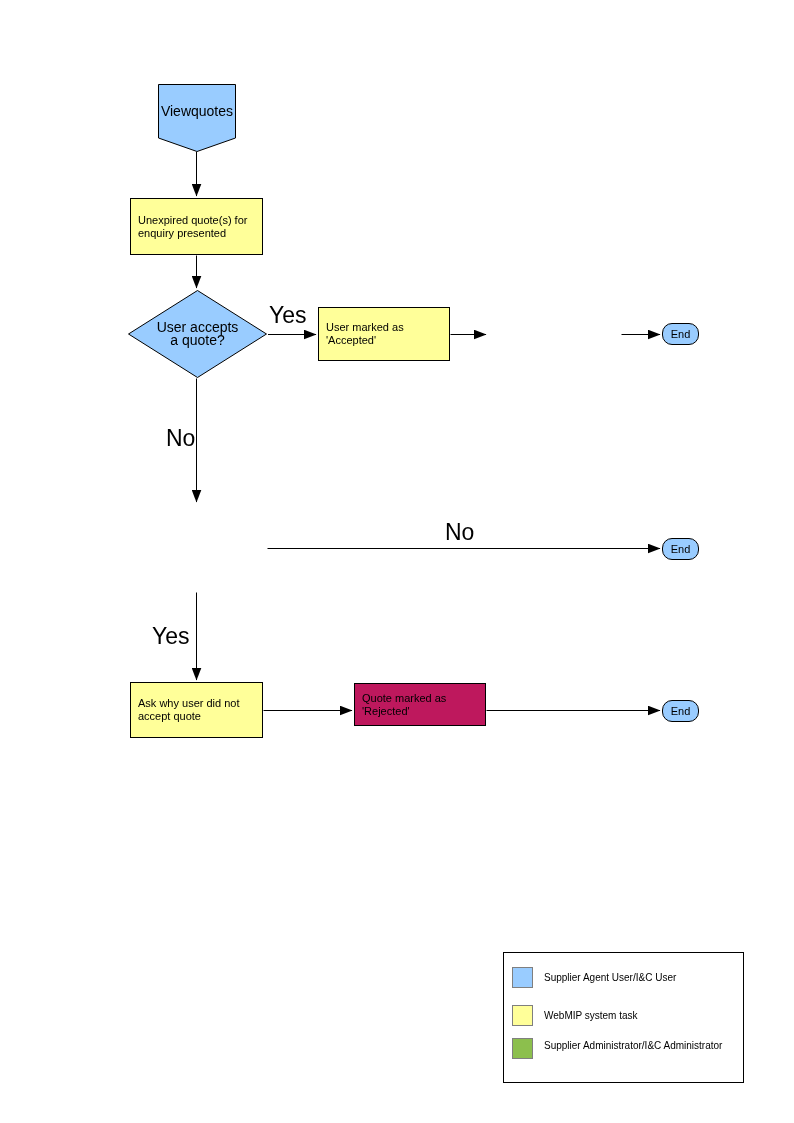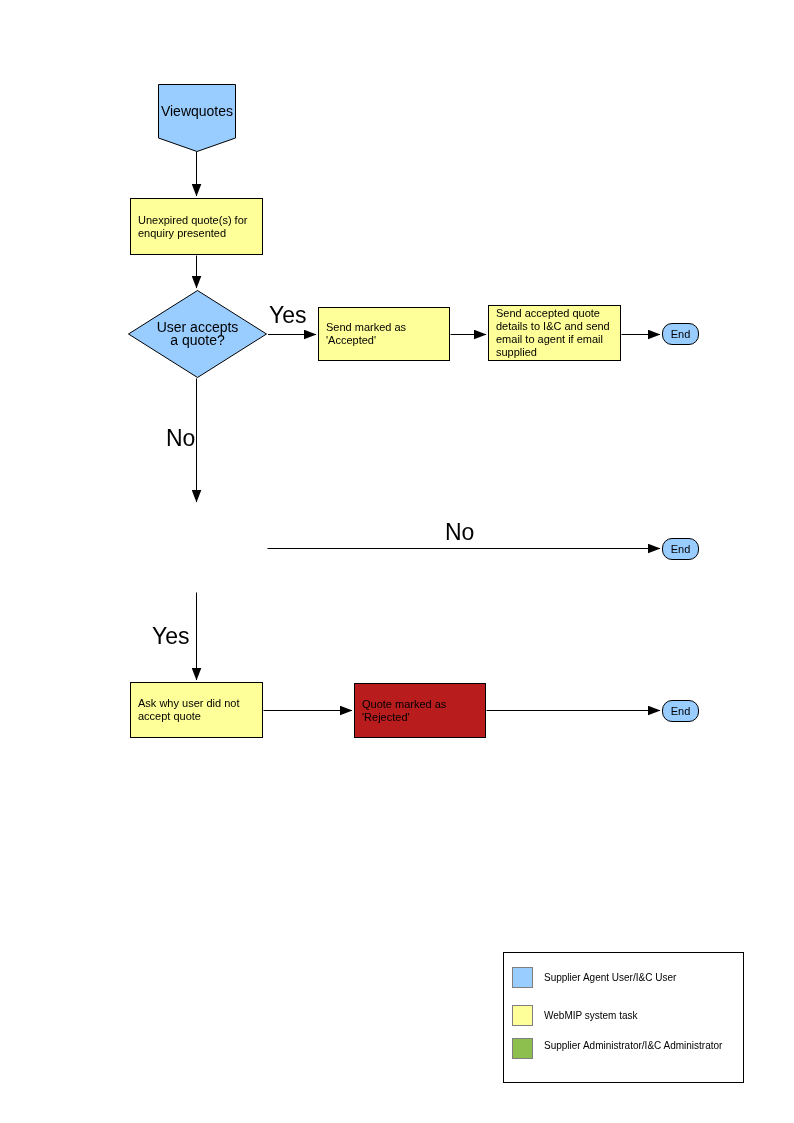--- a/index.html
+++ b/index.html
@@ -62,32 +62,31 @@
 
   <div class="proc" style="left: 130px; top: 198px; width: 133px; height: 57px; background-color: rgb(255, 255, 153);">Unexpired quote(s) for enquiry presented</div>
 
   <div class="shape-wrap" style="left:128px;top:290px;width:139px;height:88px;">
     <svg width="139" height="88" viewBox="0 0 139 88">
       <polygon points="69.5,0.5 138.5,44 69.5,87.5 0.5,44" stroke="#000" stroke-width="1" fill="#99CCFF"></polygon>
     </svg>
     <div class="shape-label" style="left:25px;top:0;right:25px;bottom:0;">User accepts a quote?</div>
   </div>
 
-  <div class="proc" style="left: 318px; top: 307px; width: 132px; height: 54px; background-color: rgb(255, 255, 153);">Send marked as 'Accepted'</div>
+  <div class="proc" style="left: 318px; top: 307px; width: 132px; height: 54px; background-color: rgb(255, 255, 153);">User marked as 'Accepted'</div>
 
-  <div class="proc" style="left: 488px; top: 305px; width: 133px; height: 56px; background-color: rgb(255, 255, 153);">Send accepted quote details to I&amp;C and send email to agent if email supplied</div>
 
   <div class="end" style="left: 662px; top: 323px; width: 37px; height: 22px; background-color: rgb(153, 204, 255);">End</div>
 
 
   <div class="end" style="left: 662px; top: 538px; width: 37px; height: 22px; background-color: rgb(153, 204, 255);">End</div>
 
   <div class="proc" style="left: 130px; top: 682px; width: 133px; height: 56px; background-color: rgb(255, 255, 153);">Ask why user did not accept quote</div>
 
-  <div class="proc" style="left: 354px; top: 683px; width: 132px; height: 55px; background-color: #b91c1c;">Quote marked as 'Rejected'</div>
+  <div class="proc" style="left: 354px; top: 683px; width: 132px; height: 43px; background-color: #be185d;">Quote marked as 'Rejected'</div>
 
   <div class="end" style="left: 662px; top: 700px; width: 37px; height: 22px; background-color: rgb(153, 204, 255);">End</div>
 
   <div class="edge-label" style="left:269px;top:303px;">Yes</div>
   <div class="edge-label" style="left:166px;top:426px;">No</div>
   <div class="edge-label" style="left:445px;top:520px;">No</div>
   <div class="edge-label" style="left:152px;top:624px;">Yes</div>
 
   <div class="legend">
     <div class="legend-row center" style="top:14px;">

